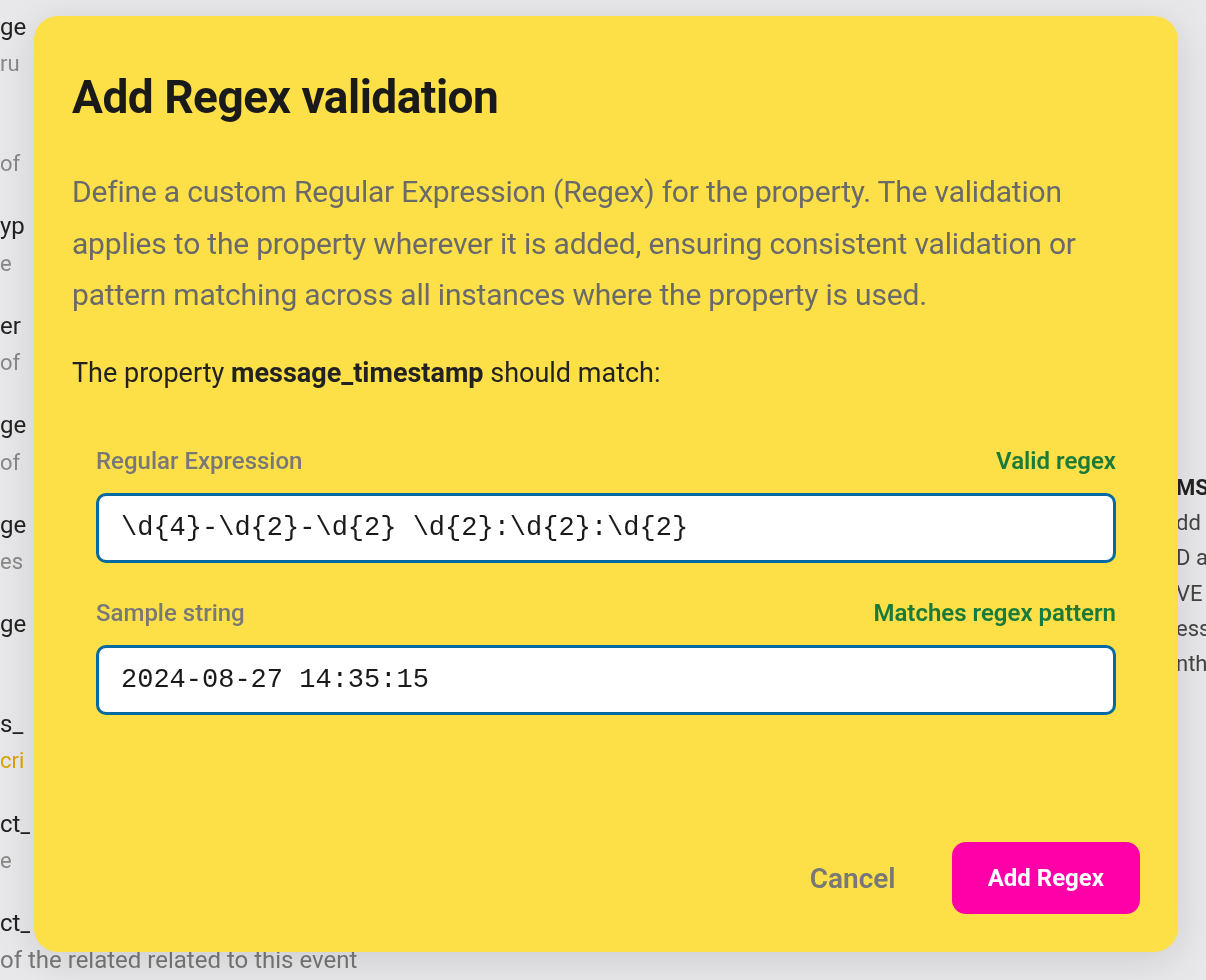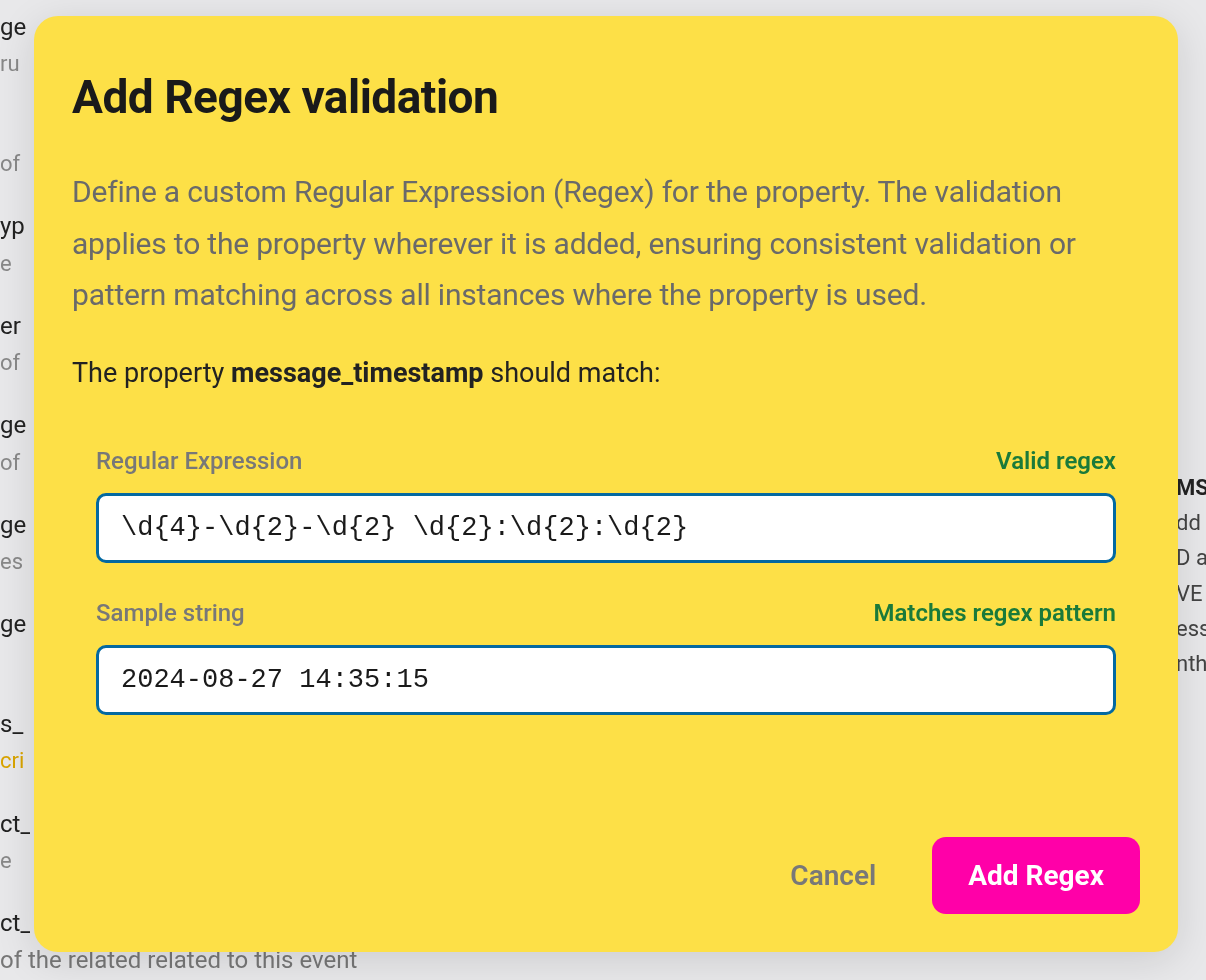--- a/index.html
+++ b/index.html
@@ -146,21 +146,21 @@
       font-weight: 600;
       cursor: pointer;
       padding: 8px 4px;
       font-family: inherit;
     }
     .btn-primary {
       background: #ff00a8;
       border: none;
       border-radius: 14px;
       color: #fff;
-      font-size: 28px;
+      font-size: 24px;
       font-weight: 700;
       padding: 22px 36px;
       cursor: pointer;
       font-family: inherit;
     }
   </style>
 </head>
 <body>
 
 <div class="bg-left" id="bg-left">

